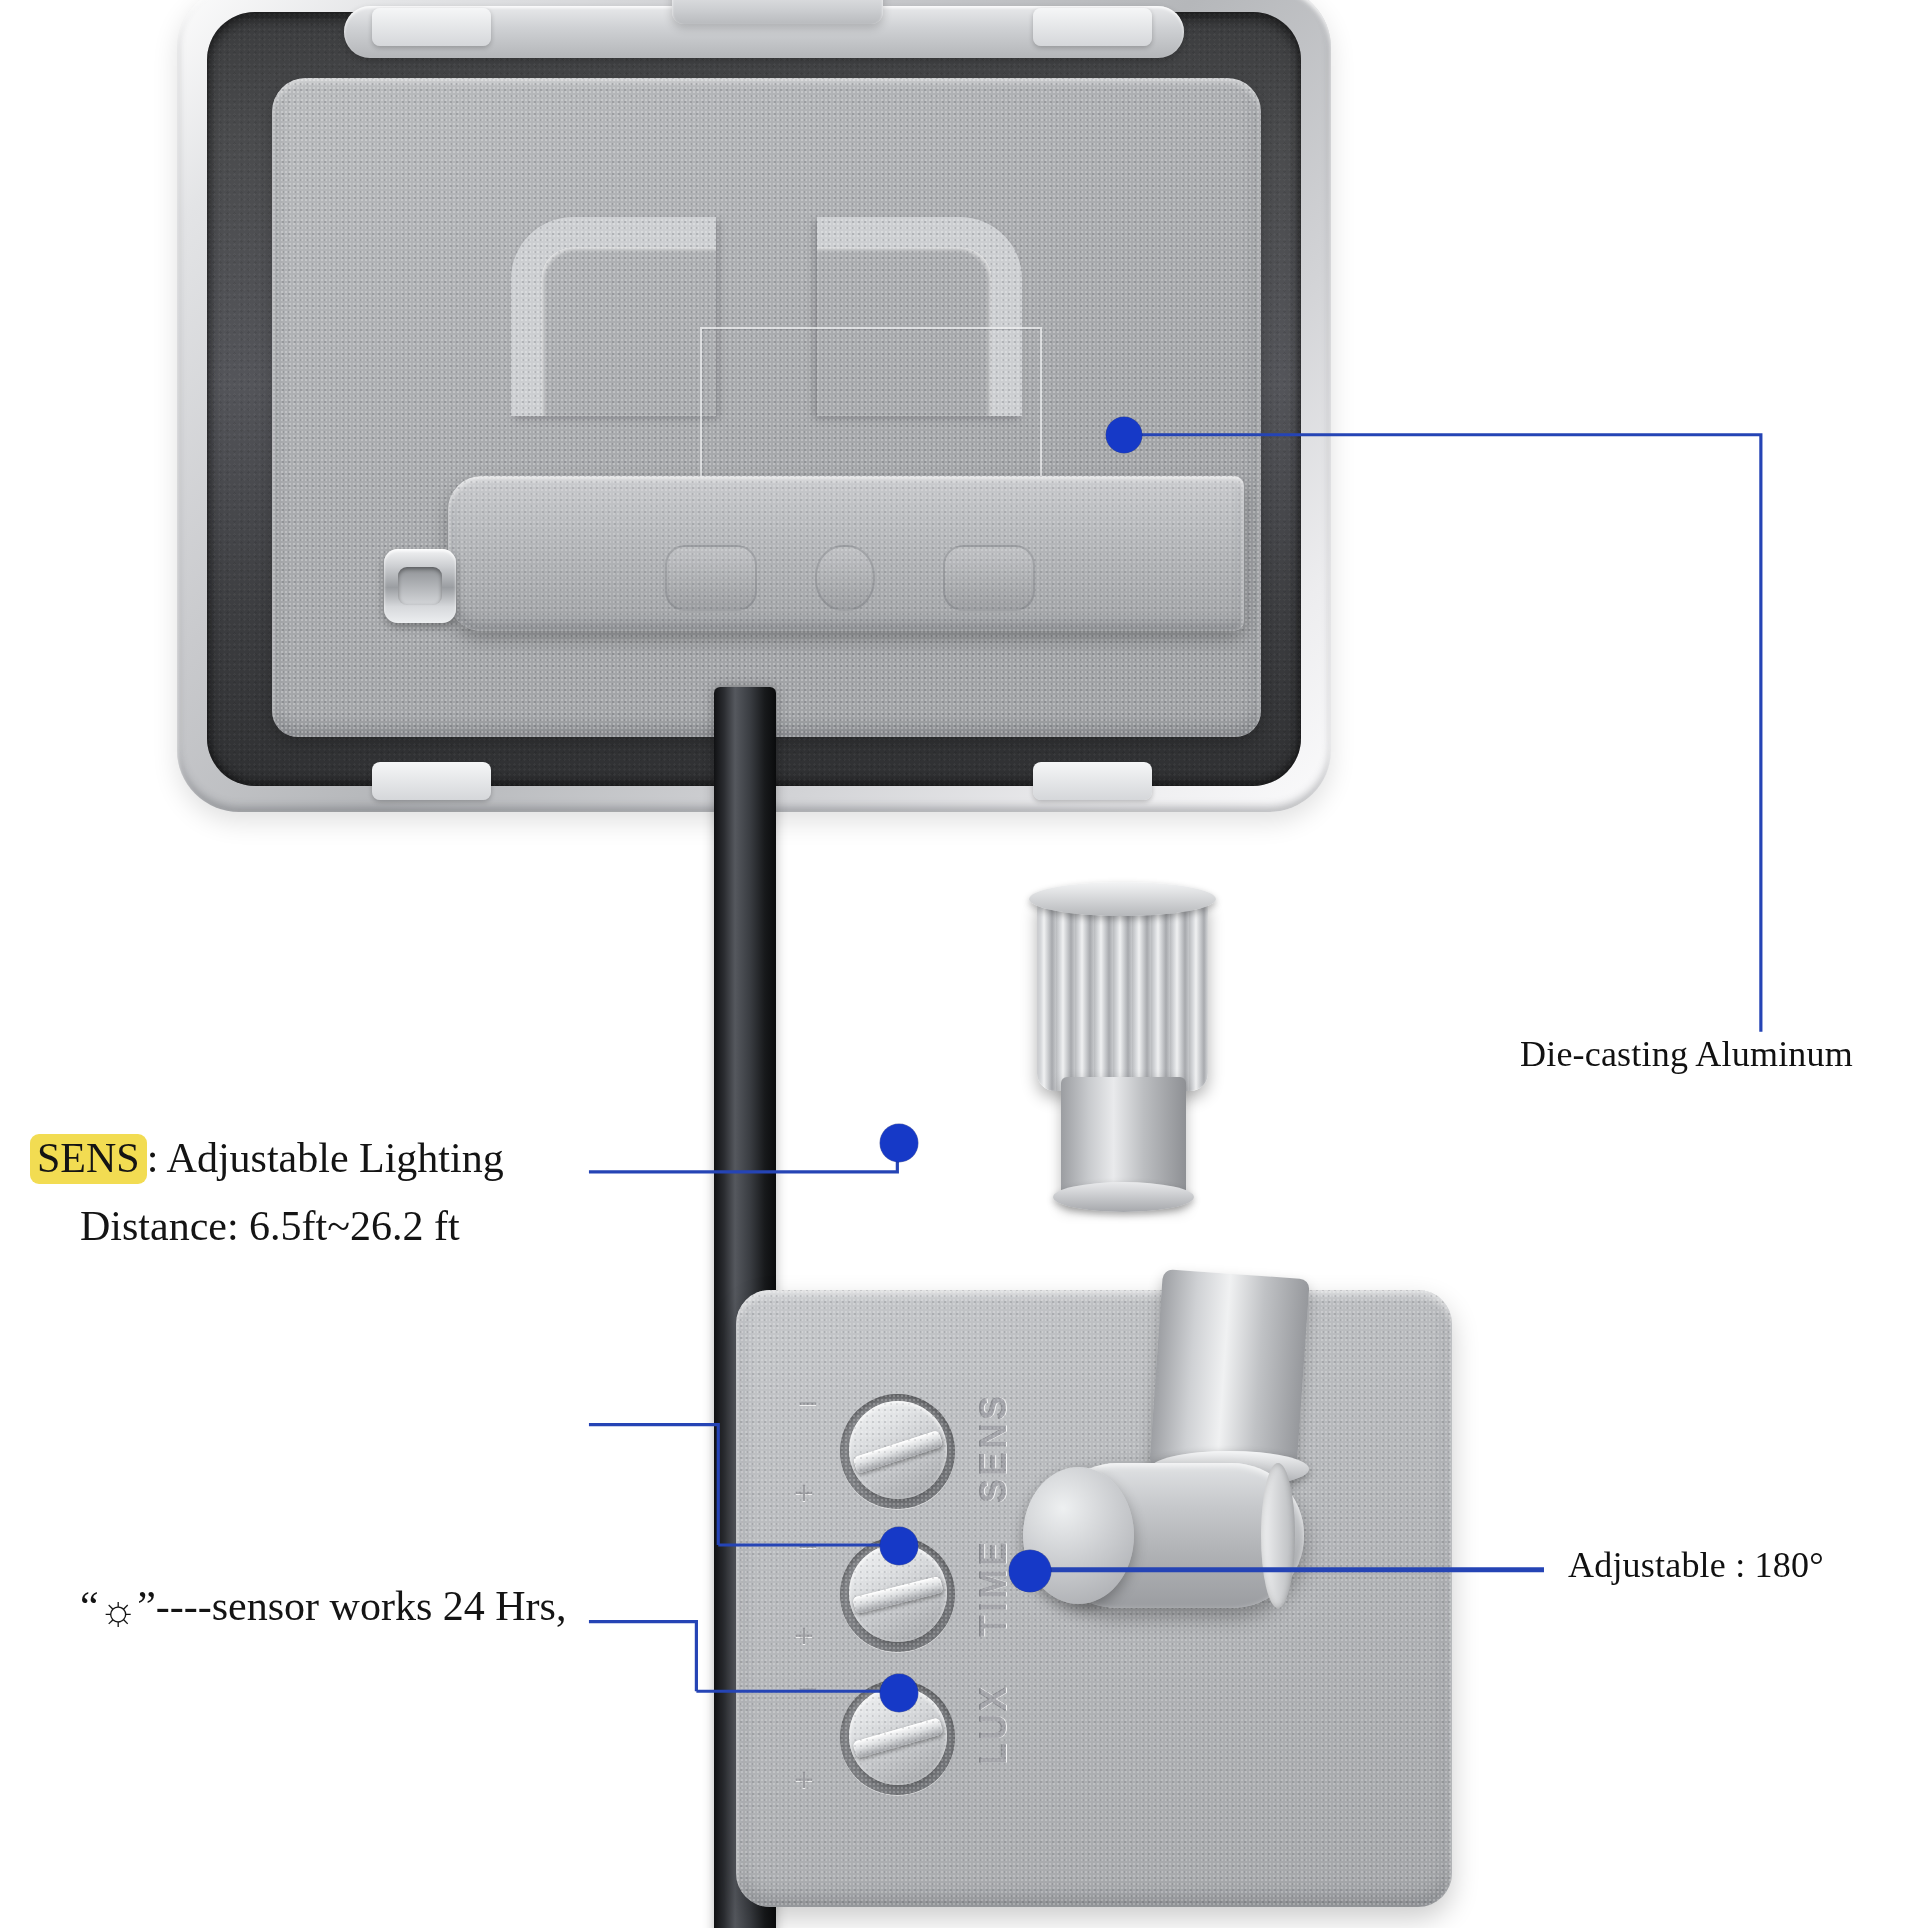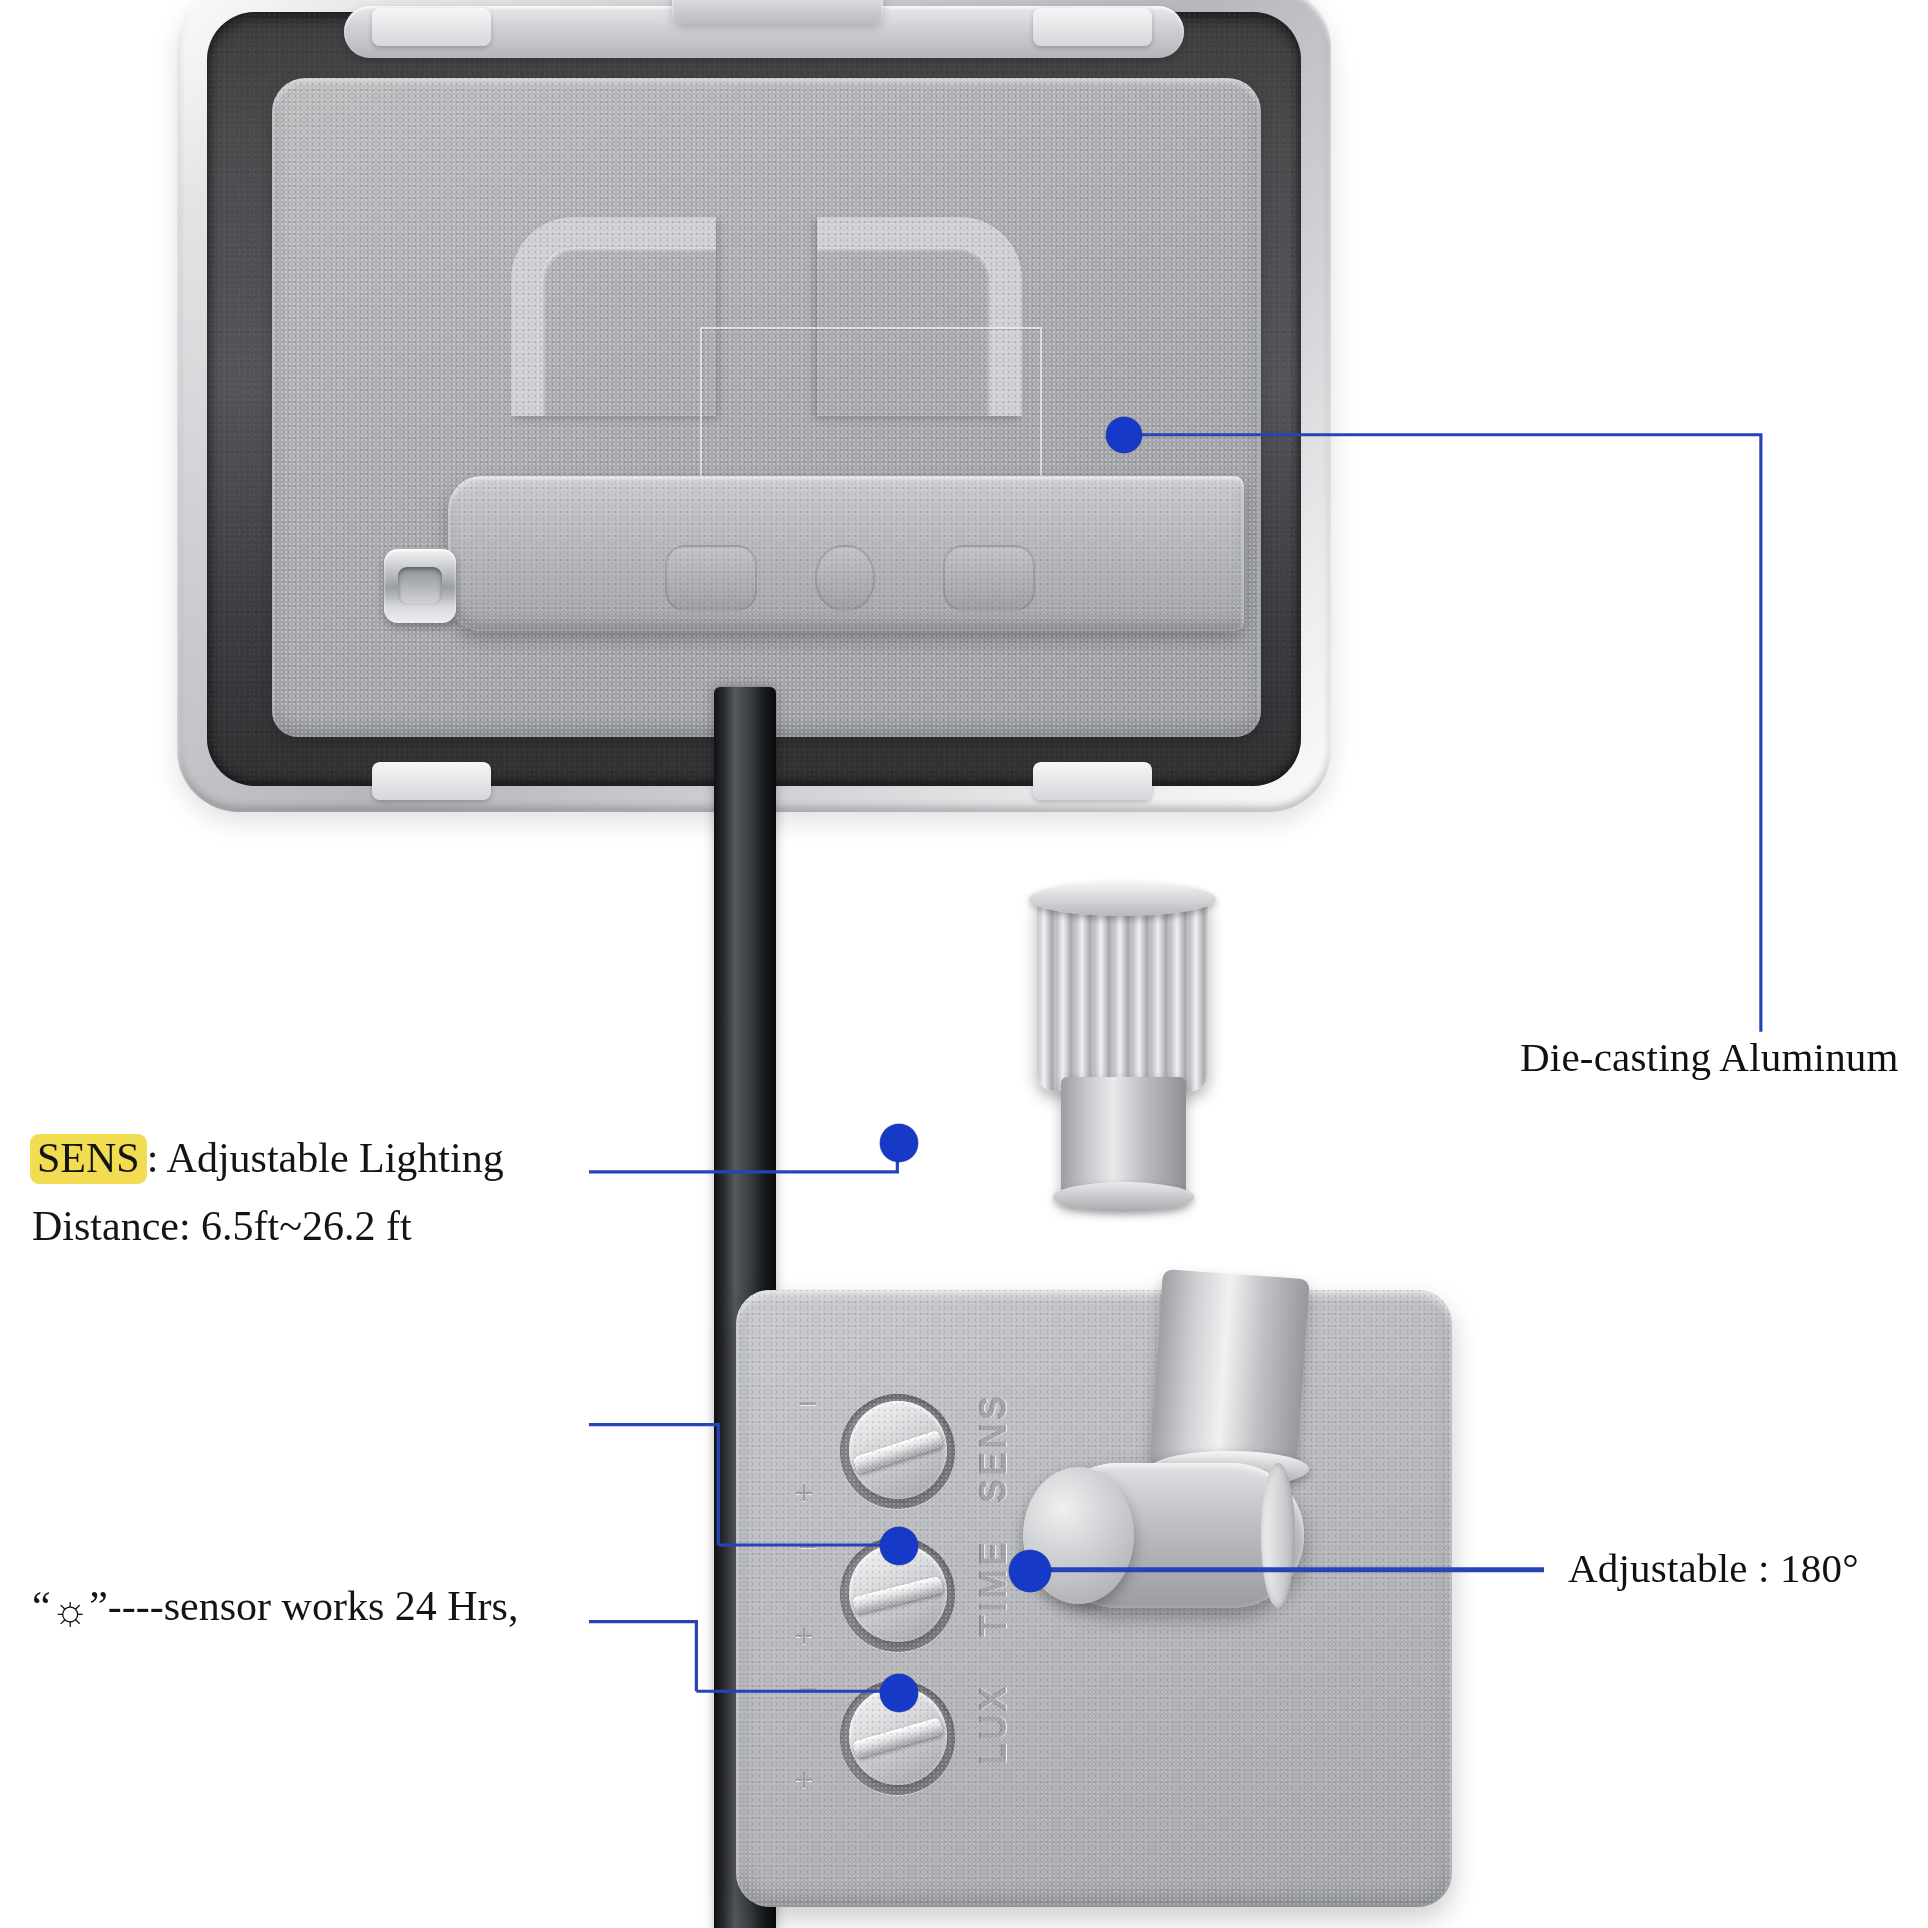--- a/index.html
+++ b/index.html
@@ -20,29 +20,29 @@
     background:#1639c7;
     box-shadow:0 0 0 0.5px rgba(10,30,120,.6);
   }
 
   
   .lbl{
     position:absolute;color:#111;
     font-family:"Liberation Serif","DejaVu Serif",serif;
     white-space:nowrap;
   }
-  .lbl-right{font-size:41px;letter-spacing:0.2px;}
+  .lbl-right{font-size:36px;letter-spacing:0.2px;}
   .feat{position:absolute;font-size:42px;color:#141414;line-height:1.62;}
   .feat .hl{
     background:#f2dc52;padding:2px 7px 4px 7px;border-radius:9px;
     display:inline-block;line-height:1.05;
   }
   .feat .hl-sq{border-radius:3px;}
   .feat .ln{display:block;white-space:nowrap;}
-  .feat .ln2{padding-left:2px;}
+  .feat .ln2{padding-left:2px;margin-left:48px;}
   .gly{display:inline-block;transform:translateY(4px);}
 
   
   #floodlight{
     position:absolute;left:177px;top:-14px;width:1154px;height:826px;
   }
   
   .fl-rim{
     position:absolute;inset:0;border-radius:62px;
     background:

